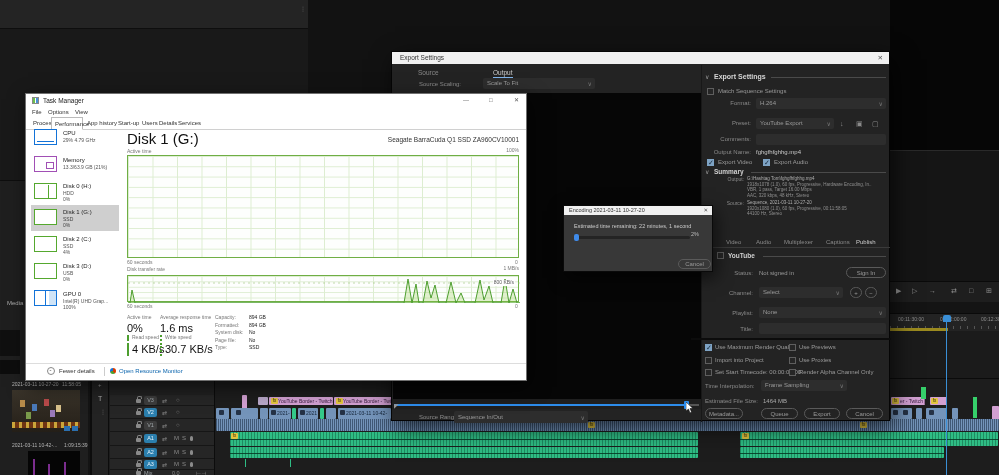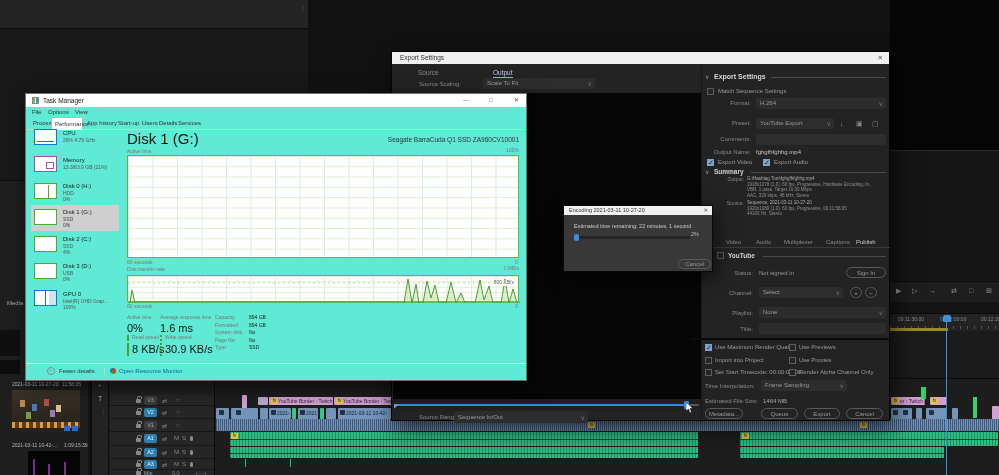--- a/index.html
+++ b/index.html
@@ -37,21 +37,21 @@
   .cblue{background:#7494ba;color:#16263a}
   .cgreensm{background:#35c98a}
   .cgreen{background:#2fbd85;background-image:repeating-linear-gradient(90deg,rgba(6,66,42,.40) 0 1px,transparent 1px 3px)}
   .cgreen::after{content:"";position:absolute;left:0;right:0;top:50%;height:1px;background:rgba(5,55,35,.85)}
   .v1strip{background:#7494ba;background-image:repeating-linear-gradient(90deg,rgba(22,40,62,.55) 0 1px,transparent 1px 2px)}
   .fxb{position:absolute;width:7px;height:6px;background:#e3c53f;color:#352c06;font-size:4.5px;
     line-height:6px;text-align:center;border-radius:1px;z-index:2}
   .cliplabel{position:absolute;left:9px;top:1px;font-size:5px;white-space:nowrap}
   .filmico{position:absolute;width:5px;height:5px;background:#253246;border-radius:1px;top:2px}
   
-  #tm{position:absolute;left:25px;top:93px;width:502px;height:288px;background:#5eead4;border:1px solid #707070;
+  #tm{position:absolute;left:25px;top:93px;width:502px;height:288px;background:#ffffff;border:1px solid #707070;
     box-sizing:border-box;box-shadow:3px 6px 18px rgba(0,0,0,.6);z-index:7;color:#222}
   .tmgrid{position:absolute;background-color:#fdfefd;border:1px solid #6fae44;box-sizing:border-box;
     background-image:linear-gradient(#ddedd1 1px,transparent 1px),linear-gradient(90deg,#ddedd1 1px,transparent 1px)}
   .tmthumb{position:absolute;width:23px;height:16px;background:#fff;border:1px solid #55a82e;box-sizing:border-box}
   .tmtab{position:absolute;color:#333;font-size:6px}
   
   #exportdlg{position:absolute;left:391px;top:51px;width:499px;height:370px;background:#232323;
     border:1px solid #050505;box-sizing:border-box;box-shadow:4px 8px 22px rgba(0,0,0,.65);z-index:5}
   #encodedlg{position:absolute;left:563px;top:205px;width:150px;height:67px;background:#383838;
     border:1px solid #0a0a0a;box-sizing:border-box;box-shadow:3px 6px 16px rgba(0,0,0,.6);z-index:6}
@@ -501,23 +501,23 @@
       <span class="t f5" style="right:3px;top:4px;color:#555;background:#fff;padding:0 1px">800 KB/s</span>
     </div>
     <span class="t f5" style="left:101px;top:210px;color:#777">60 seconds</span>
     <span class="t f5" style="left:489px;top:210px;color:#777">0</span>
 
     <span class="t f5" style="left:101px;top:221px;color:#777">Active time</span>
     <span class="t f11" style="left:101px;top:228px;color:#111">0%</span>
     <span class="t f5" style="left:134px;top:221px;color:#777">Average response time</span>
     <span class="t f11" style="left:134px;top:228px;color:#111">1.6 ms</span>
     <span class="t f5" style="left:101px;top:241px;color:#777;border-left:2px solid #4d9e2f;padding-left:3px">Read speed</span>
-    <span class="t f11" style="left:101px;top:249px;color:#111;border-left:2px solid #4d9e2f;padding-left:3px">8 KB/s</span>
+    <span class="t f11" style="left:101px;top:249px;color:#111;border-left:2px solid #4d9e2f;padding-left:3px">4 KB/s</span>
     <span class="t f5" style="left:134px;top:241px;color:#777;border-left:2px dotted #4d9e2f;padding-left:3px">Write speed</span>
-    <span class="t f11" style="left:134px;top:249px;color:#111;border-left:2px dotted #4d9e2f;padding-left:3px">30.9 KB/s</span>
+    <span class="t f11" style="left:134px;top:249px;color:#111;border-left:2px dotted #4d9e2f;padding-left:3px">30.7 KB/s</span>
 
     <span class="t f5" style="left:189px;top:221px;color:#777">Capacity:</span>
     <span class="t f5" style="left:223px;top:221px;color:#222">894 GB</span>
     <span class="t f5" style="left:189px;top:228.5px;color:#777">Formatted:</span>
     <span class="t f5" style="left:223px;top:228.5px;color:#222">894 GB</span>
     <span class="t f5" style="left:189px;top:236px;color:#777">System disk:</span>
     <span class="t f5" style="left:223px;top:236px;color:#222">No</span>
     <span class="t f5" style="left:189px;top:243.5px;color:#777">Page file:</span>
     <span class="t f5" style="left:223px;top:243.5px;color:#222">No</span>
     <span class="t f5" style="left:189px;top:251px;color:#777">Type:</span>

